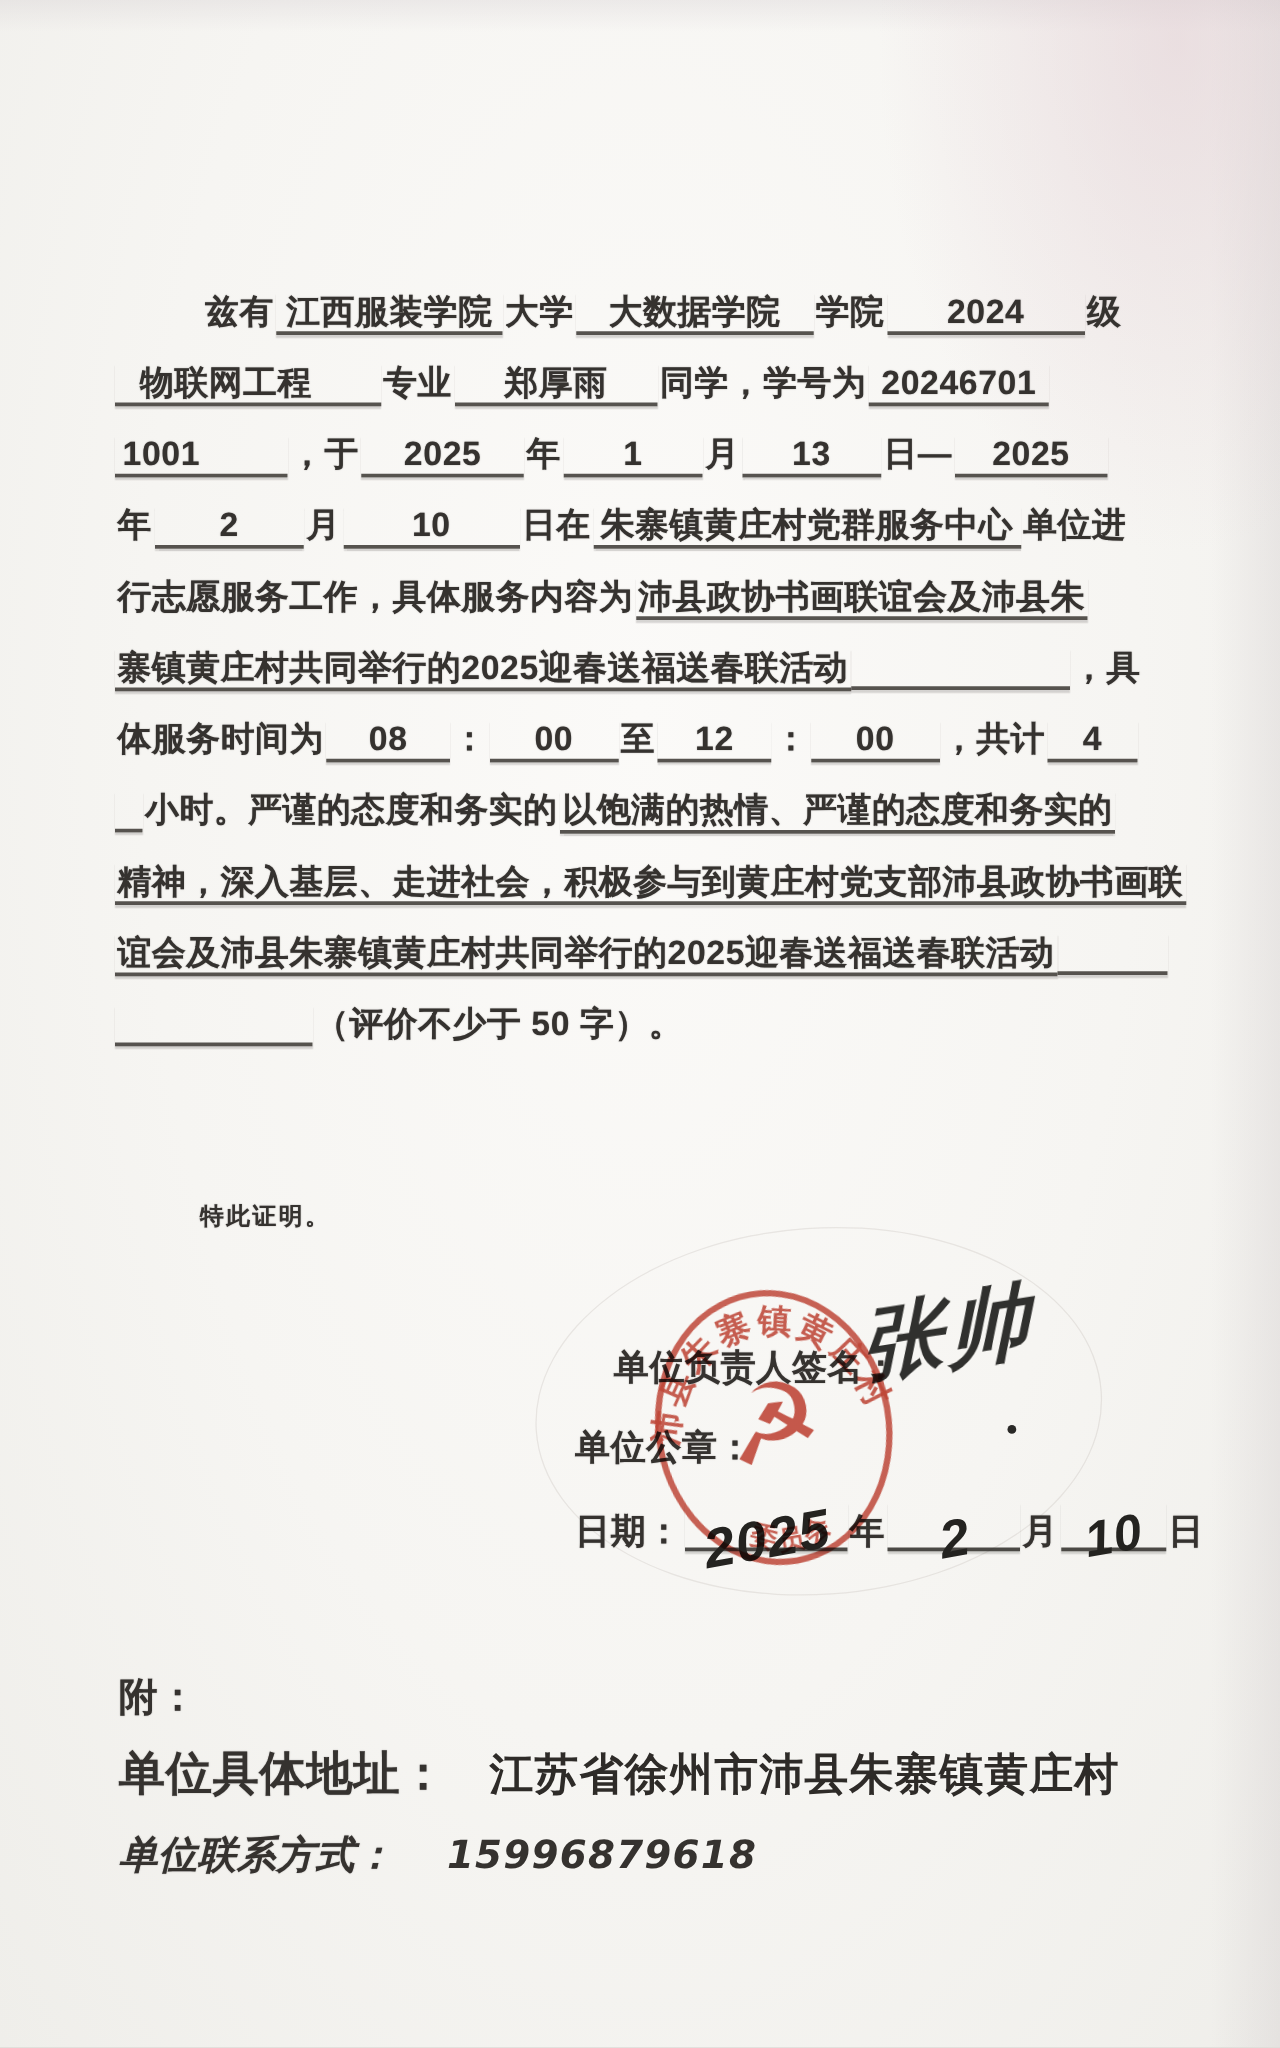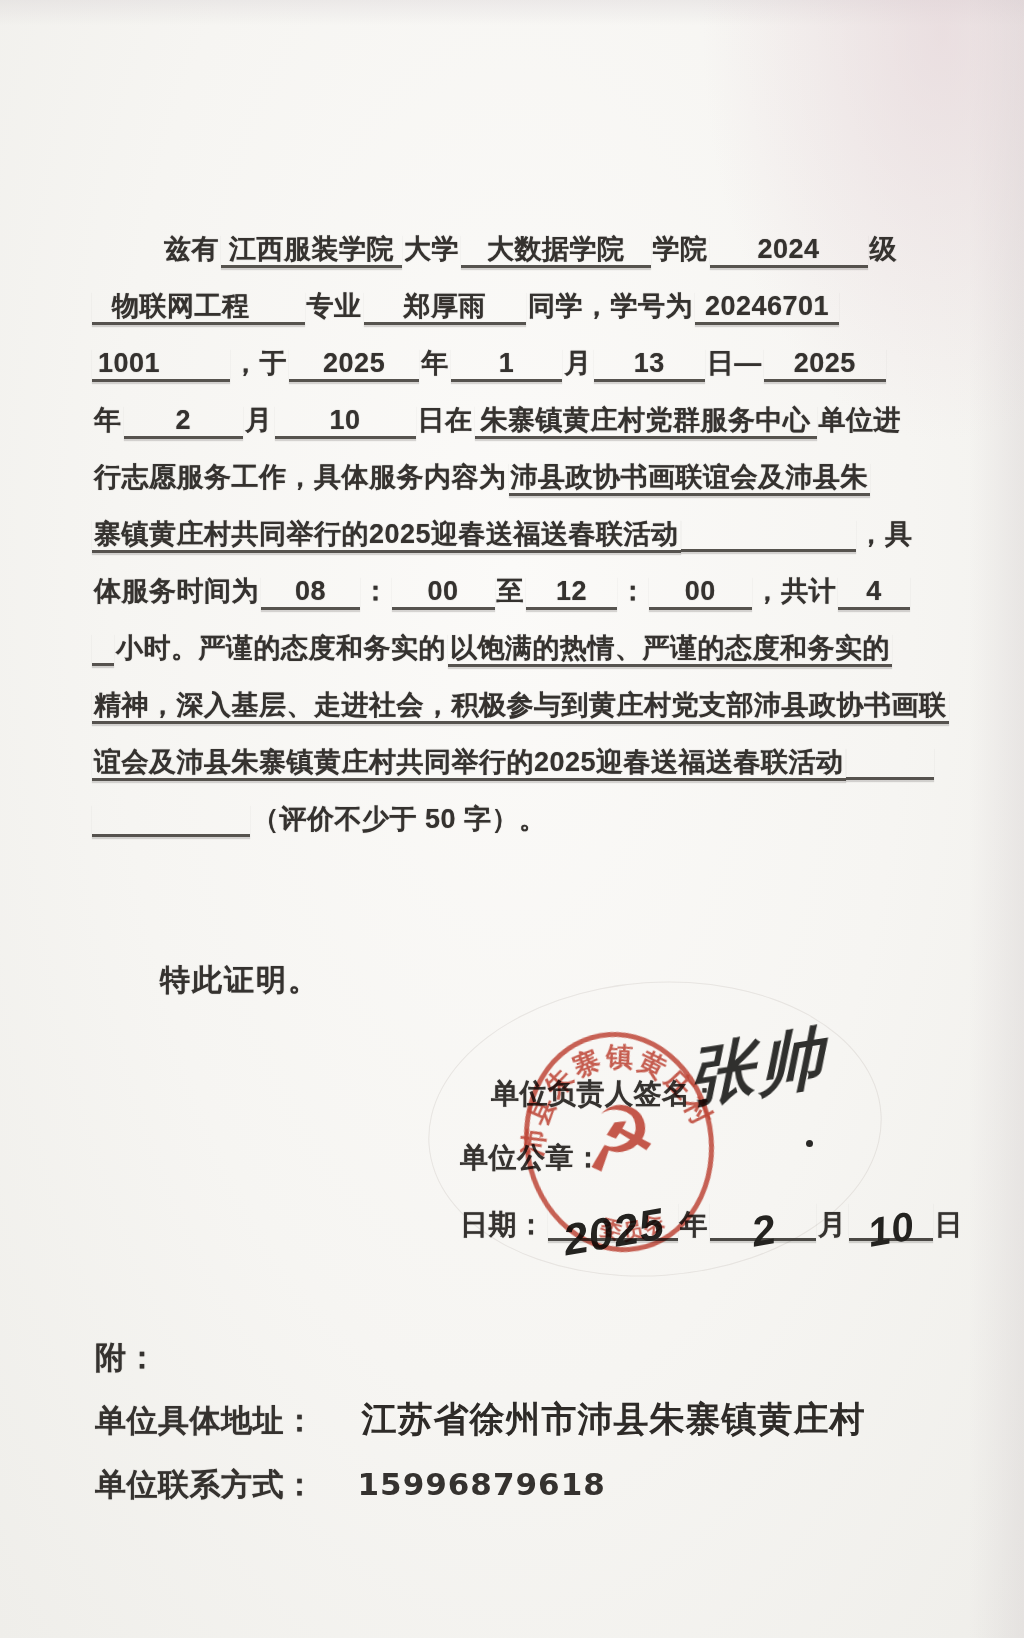--- a/index.html
+++ b/index.html
@@ -30,21 +30,21 @@
     border-bottom:3px solid rgba(50,46,42,0.82);
     box-shadow:0 2px 1px rgba(50,46,42,0.18);
   }
   .blank{
     border-bottom:3px solid rgba(50,46,42,0.82);
     box-shadow:0 2px 1px rgba(50,46,42,0.18);
     height:30px;
   }
   .grow{flex:1;}
   .closing{
-    position:absolute; left:160px; top:960px; font-size:30px; font-weight:700;
+    position:absolute; left:160px; top:960px; font-size:19px; font-weight:700;
     letter-spacing:2px; text-shadow:0 0 1px rgba(53,50,47,0.55);
   }
   .sigline{position:absolute; left:458px; display:flex; align-items:flex-end; white-space:nowrap;}
   .sigline .t{font-size:28px;}
   .dslot{
     display:inline-block; text-align:center; height:36px;
     border-bottom:3px solid rgba(45,42,39,0.85);
     box-shadow:0 2px 1px rgba(45,42,39,0.18);
   }
   .hwnum{
@@ -62,23 +62,23 @@
     border:1.5px solid rgba(120,110,100,0.13); border-radius:50%;
     transform:rotate(-4deg);
   }
   .seal{
     position:absolute; left:520px; top:1026px; width:198px; height:232px;
     transform:rotate(-10deg); opacity:.93; mix-blend-mode:multiply; filter:blur(0.4px);
   }
   .footer-block .t{text-shadow:0 0 1px rgba(53,50,47,0.55); font-weight:700;}
   .attach{position:absolute; left:93px; top:1340px; font-size:31px; font-weight:700;}
   .addr{position:absolute; left:93px; top:1396px; display:flex; align-items:baseline;}
-  .addr-label{font-size:31px; font-weight:700;}
-  .addr-value{font-size:35px; font-weight:700; margin-left:44px; letter-spacing:1px; color:#2e2b28;}
-  .contact{position:absolute; left:93px; top:1466px; display:flex; align-items:baseline;}
+  .addr-label{font-size:37px; font-weight:700;}
+  .addr-value{font-size:35px; font-weight:700; margin-left:32px; letter-spacing:1px; color:#2e2b28;}
+  .contact{position:absolute; left:93px; top:1466px; display:flex; align-items:baseline;font-style:italic;}
   .contact-label{font-size:31px; font-weight:700;}
   .contact-value{font-size:31px; font-weight:700; margin-left:40px; letter-spacing:1px; font-family:"DejaVu Sans",sans-serif;}
 </style>
 </head>
 <body>
 
 <div class="page">
 
 
   <div class="para">

